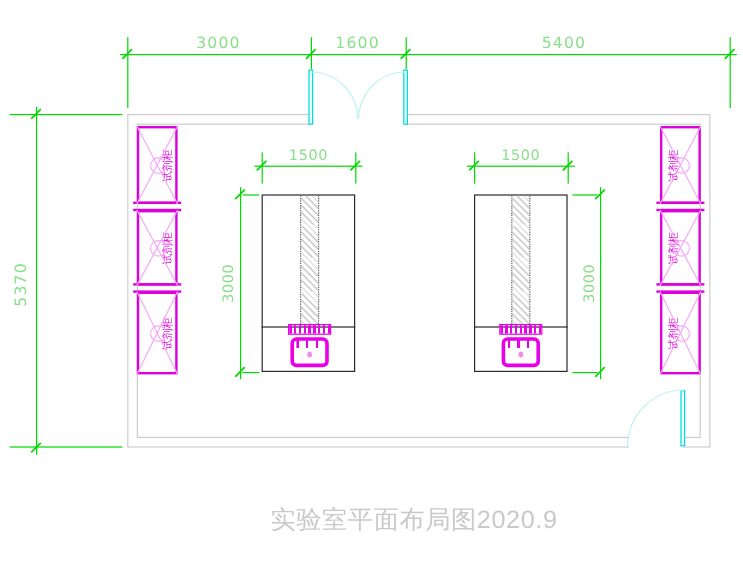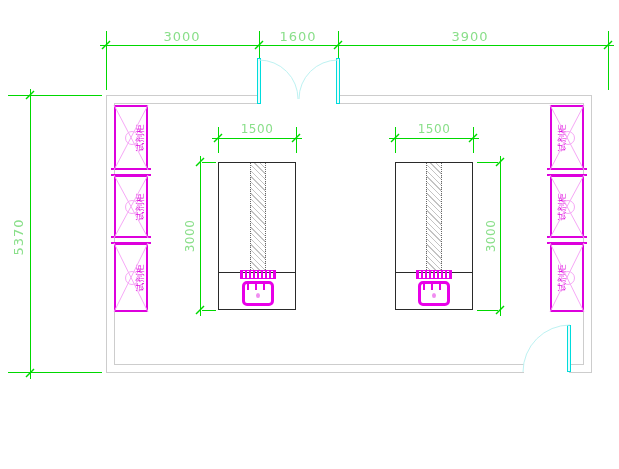--- a/index.html
+++ b/index.html
@@ -58,21 +58,21 @@
   <div class="g" style="left:202px;top:310px;width:14px;height:1px;"></div>
   <div class="g" style="left:389px;top:138px;width:90px;height:1px;"></div>
   <div class="g" style="left:395px;top:127px;width:1px;height:26px;"></div>
   <div class="g" style="left:473px;top:127px;width:1px;height:26px;"></div>
   <div class="g" style="left:500px;top:156px;width:1px;height:160px;"></div>
   <div class="g" style="left:477px;top:162px;width:21px;height:1px;"></div>
   <div class="g" style="left:477px;top:310px;width:21px;height:1px;"></div>
 
   <div class="glabel hcenter" style="left:182px;top:29px;">3000</div>
   <div class="glabel hcenter" style="left:298px;top:29px;text-align:right;">1600</div>
-  <div class="glabel hcenter" style="left:470px;top:29px;">3900</div>
+  <div class="glabel hcenter" style="left:470px;top:29px;">5400</div>
   <div class="glabel vrot" style="left:18px;top:237px;">5370</div>
   <div class="glabel sm hcenter" style="left:257px;top:122px;">1500</div>
   <div class="glabel sm vrot" style="left:190px;top:236px;">3000</div>
   <div class="glabel sm hcenter" style="left:434px;top:122px;">1500</div>
   <div class="glabel sm vrot" style="left:491px;top:236px;">3000</div>
 
   <div class="leaf" style="left:257px;top:58px;width:4px;height:46px;"></div>
   <div class="leaf" style="left:336px;top:58px;width:4px;height:46px;"></div>
   <div class="leaf" style="left:567px;top:325px;width:4px;height:47px;"></div>
 
@@ -153,14 +153,15 @@
       <line x1="292" y1="142" x2="300" y2="134"></line>
       <line x1="196" y1="166" x2="204" y2="158"></line>
       <line x1="196" y1="314" x2="204" y2="306"></line>
       <line x1="391" y1="142" x2="399" y2="134"></line>
       <line x1="469" y1="142" x2="477" y2="134"></line>
       <line x1="496" y1="166" x2="504" y2="158"></line>
       <line x1="496" y1="314" x2="504" y2="306"></line>
     </g>
   </svg>
 
+  <div class="title" style="left:345px;top:419px;">实验室平面布局图2020.9</div>
 
 </div>
 
 </body></html>

